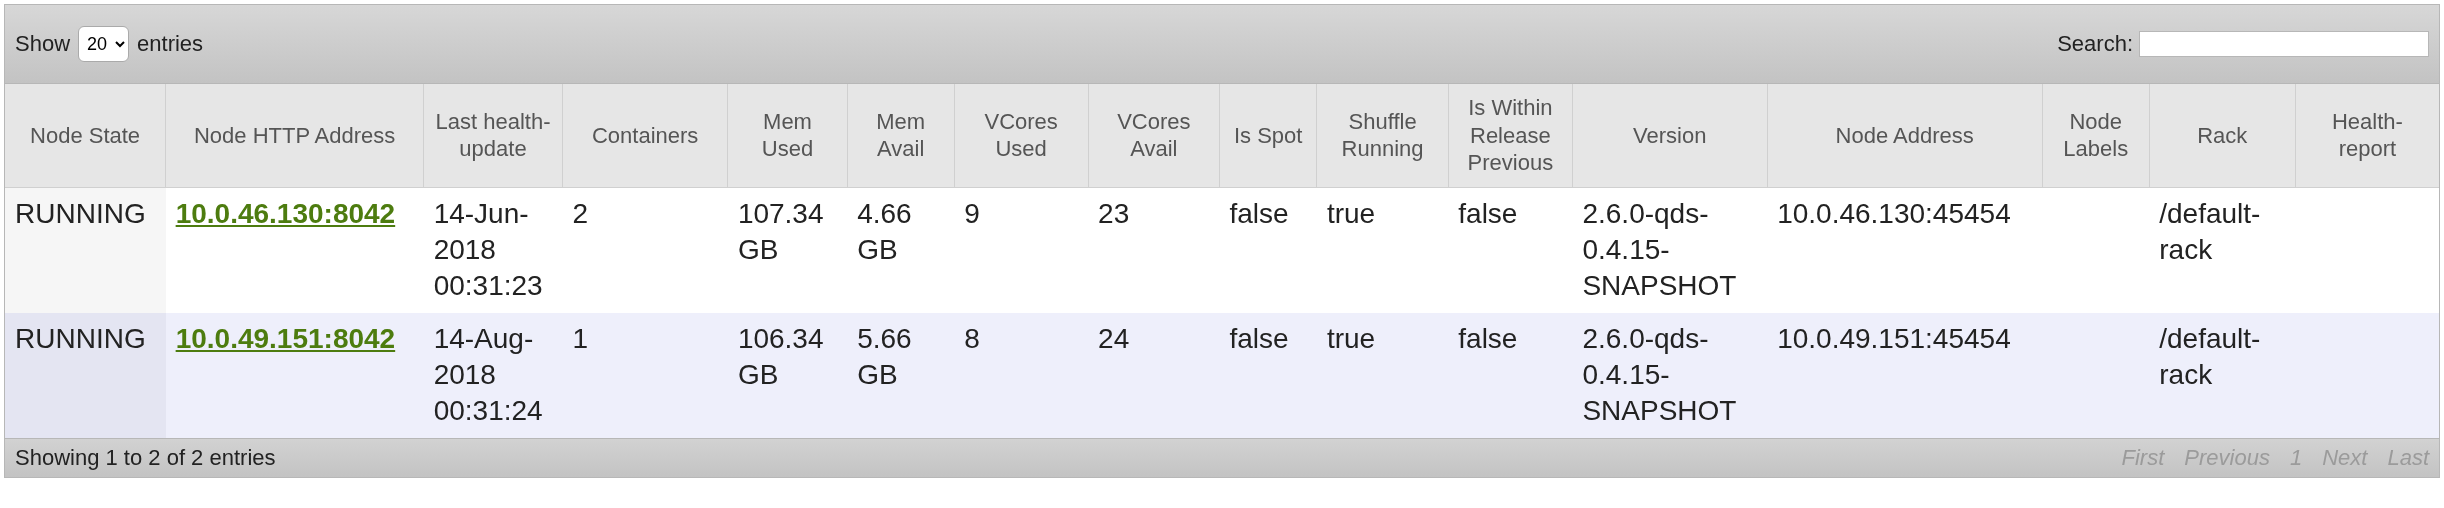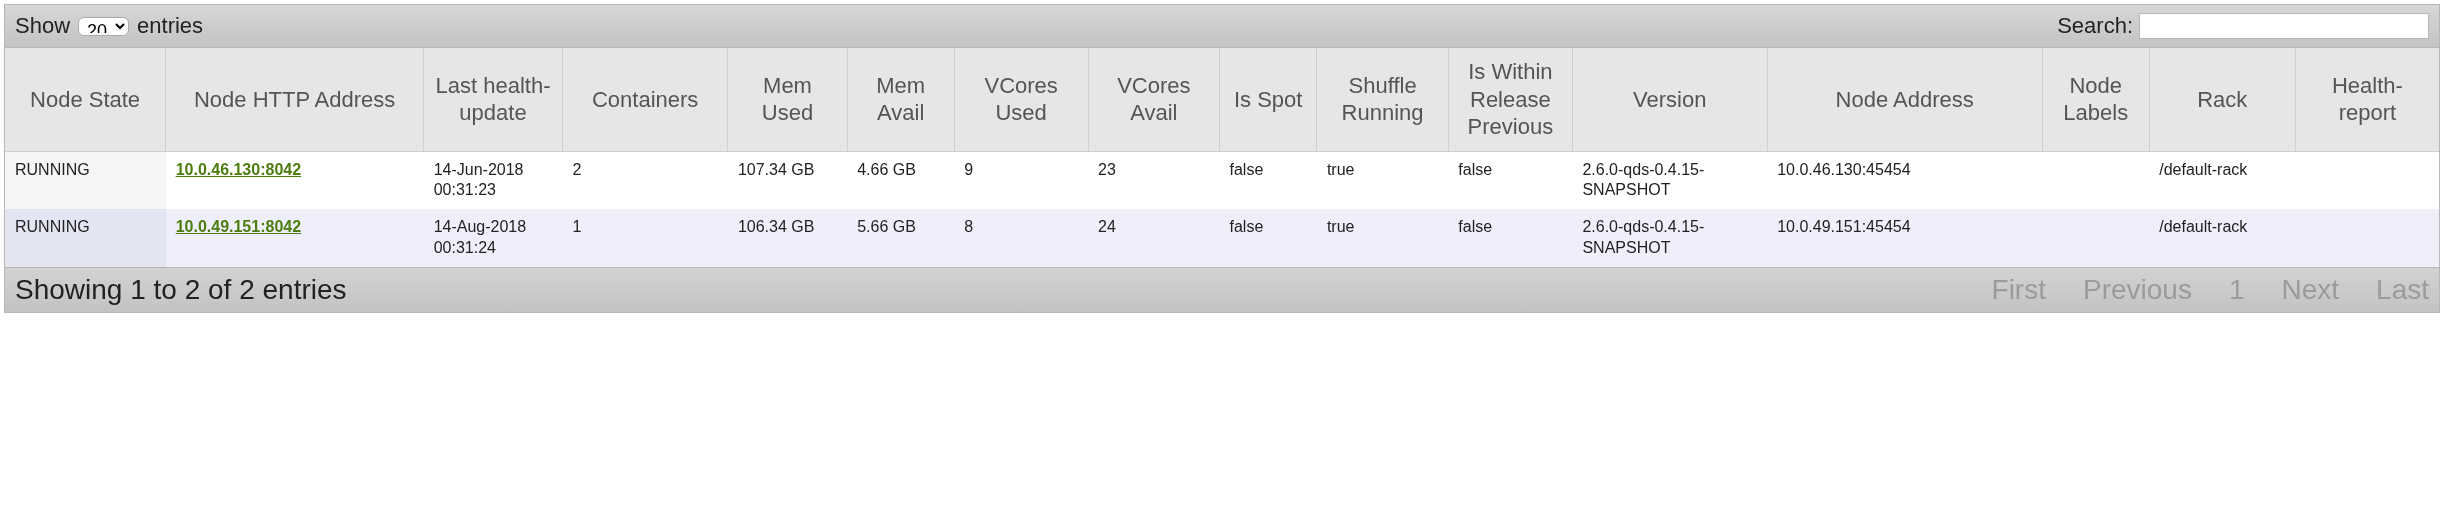--- a/index.html
+++ b/index.html
@@ -11,34 +11,34 @@
     color: #222;
     background: #fff;
   }
   .wrap {
     border: 1px solid #b7b7b7;
   }
   .topbar {
     display: flex;
     align-items: center;
     justify-content: space-between;
-    padding: 8px 10px;
+    padding: 21px 10px;
     background: linear-gradient(#d7d7d7, #c3c3c3);
     border-bottom: 1px solid #b7b7b7;
     font-size: 22px;
   }
   .topbar-left { display: flex; align-items: center; gap: 8px; }
   .topbar-right { display: flex; align-items: center; gap: 6px; }
   select.entries {
     font-size: 18px;
     padding: 2px 4px;
     border: 1px solid #aaa;
     border-radius: 6px;
     background: #fff;
-    height: 19px;
+    height: 36px;
   }
   input.search {
     width: 290px;
     height: 26px;
     border: 1px solid #b7b7b7;
     background: #fff;
     padding: 2px 6px;
     font-size: 18px;
   }
   table {
@@ -55,44 +55,44 @@
     border-right: 1px solid #d0d0d0;
     border-bottom: 1px solid #d0d0d0;
     font-size: 22px;
     line-height: 1.25;
     vertical-align: middle;
     word-wrap: break-word;
   }
   thead th:last-child { border-right: none; }
   tbody td {
     padding: 8px 10px;
-    font-size: 16px;
+    font-size: 28px;
     vertical-align: top;
     word-wrap: break-word;
     line-height: 1.3;
   }
   tbody tr.odd  { background: #ffffff; }
   tbody tr.even { background: #eeeffb; }
   tbody tr.odd  td:first-child { background: #f6f6f6; }
   tbody tr.even td:first-child { background: #e4e5f2; }
   a.addr {
     color: #4d7c0f;
     text-decoration: underline;
     font-weight: bold;
   }
   .botbar {
     display: flex;
     align-items: center;
     justify-content: space-between;
     padding: 6px 10px;
     background: linear-gradient(#d2d2d2, #c3c3c3);
     border-top: 1px solid #b7b7b7;
-    font-size: 28px;
-  }
-  .pager { display: flex; gap: 37px; color: #9b9b9b; }
+    font-size: 22px;
+  }
+  .pager { display: flex; gap: 20px; color: #9b9b9b; font-style: italic; }
   .pager span { cursor: default; }
   
   col.c0  { width: 6.6%; }
   col.c1  { width: 10.6%; }
   col.c2  { width: 5.7%; }
   col.c3  { width: 6.8%; }
   col.c4  { width: 4.9%; }
   col.c5  { width: 4.4%; }
   col.c6  { width: 5.5%; }
   col.c7  { width: 5.4%; }

